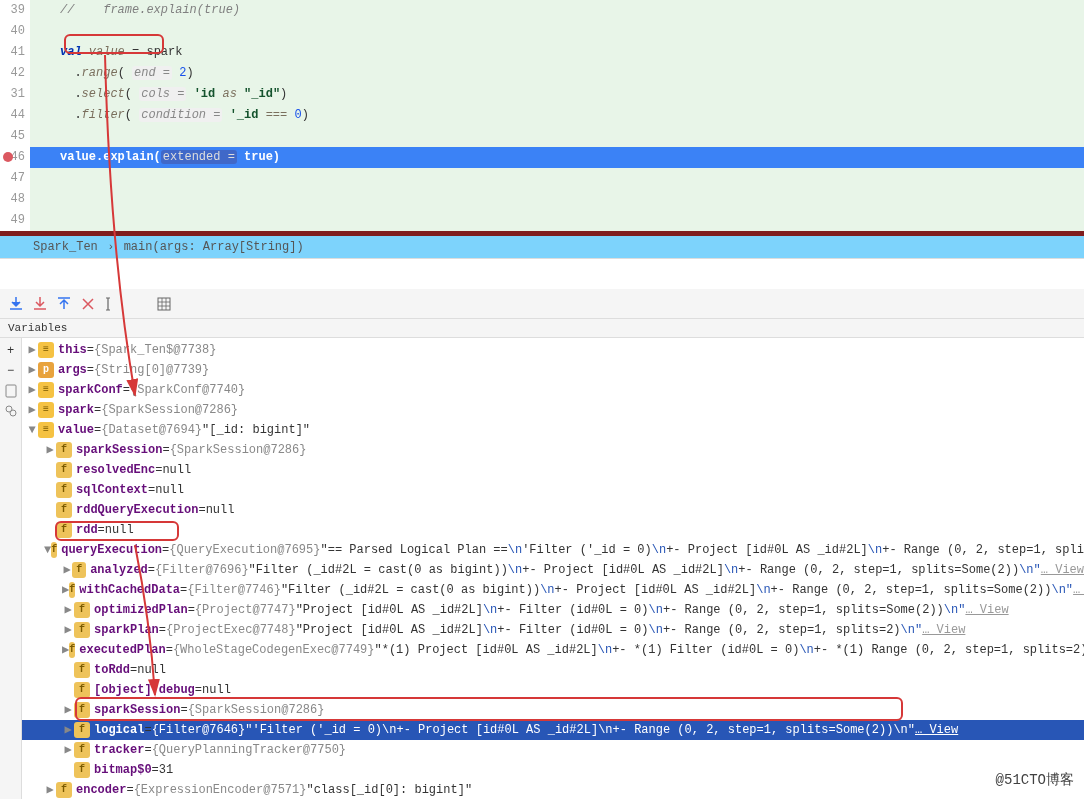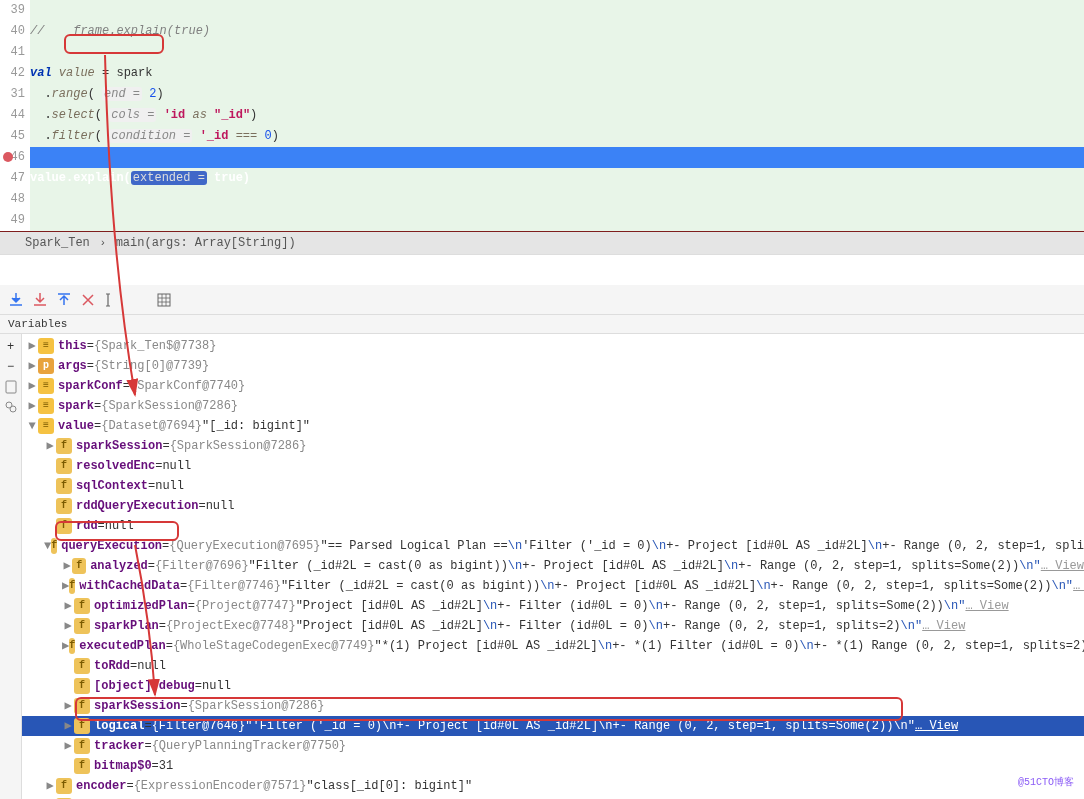--- a/index.html
+++ b/index.html
@@ -1,33 +1,33 @@
 <!DOCTYPE html>
 <html><head>
 <meta charset="utf-8">
 <style>
 * { margin: 0; padding: 0; box-sizing: border-box; font-family: Menlo, Monaco, 'Courier New', monospace; font-size: 12px; }
 body { background: #fff; color: #333; width: 1084px; height: 799px; overflow: hidden; position: relative; }
 
 .editor { background: #e8f5e8; position: relative; }
 .gutter { display: inline-block; width: 30px; text-align: right; color: #999; padding-right: 5px; background: #fff; vertical-align: top; line-height: 21px; }
-.line { line-height: 21px; height: 21px; display: flex; flex-direction: column; }
+.line { line-height: 21px; height: 21px; display: flex; }
 .code { flex: 1; white-space: pre; padding-left: 30px; }
 .line-46 { background: #3b82f6; color: #fff; }
 .line-46 .code { color: #fff; }
 .kw { color: #0033b3; font-weight: bold; font-style: italic; }
 .method { color: #7a6f5d; font-style: italic; }
 .param { color: #888; font-style: italic; background: #f0f0f0; border-radius: 3px; padding: 0 2px; margin-top: 22px; }
 .param46 { color: #ddd; background: #4068c8; border-radius: 3px; padding: 0 2px; }
-.str { color: #be185d; font-weight: bold; }
+.str { color: #14532d; font-weight: bold; }
 .num { color: #1750eb; }
 .breakpoint { display:inline-block; width:10px; height:10px; background:#db5860; border-radius:50%; position:absolute; left:3px; top:5px; }
 .comment { color:#808080; font-style: italic; }
 
-.breadcrumb { background: #e5e5e5; border-top: 1px solid #7f1d1d; border-bottom: 1px solid #ddd; padding: 4px 22px; font-size: 11px; color: #555; }
+.breadcrumb { background: #7dd3fc; border-top: 5px solid #7f1d1d; border-bottom: 1px solid #ddd; padding: 4px 30px; font-size: 11px; color: #555; }
 .breadcrumb span { padding: 0 3px; }
 
 .toolbar { background: #f5f5f5; border-bottom: 1px solid #ddd; padding: 5px 8px; height: 30px; display:flex; gap:8px; align-items:center; margin-top: 30px; }
 .tb-icon { width: 16px; height: 16px; display:inline-block; }
 
 .vars-header { background: #f5f5f5; border-bottom: 1px solid #ddd; padding: 3px 8px; font-size: 11px; color: #333; }
 
 .vars-panel { display: flex; height: calc(100% - 310px); }
 .left-icons { width: 22px; background:#f5f5f5; border-right:1px solid #ddd; display:flex; flex-direction:column; align-items:center; gap:6px; padding-top:6px; }
 .tree { flex:1; overflow:auto; font-size: 12px; line-height: 20px; padding: 2px 0; }
@@ -41,21 +41,21 @@
 .eq { color:#333; }
 .val-gray { color:#888; }
 .val-str { color:#333; }
 .nl { color:#2856b6; }
 .view-link { color:#999; text-decoration: underline; cursor:pointer; }
 .row-selected { background: #2856b6; color:#fff; }
 .row-selected .var-name, .row-selected .val-gray, .row-selected .val-str, .row-selected .nl, .row-selected .view-link { color: #fff; }
 
 .red-box { position:absolute; border:2px solid #d63838; border-radius:6px; pointer-events:none; }
 .red-arrow { position:absolute; pointer-events:none; }
-.watermark { position:absolute; right:10px; bottom:10px; color:#8b5cf6; font-size:10px; }
+.watermark { position:absolute; right:10px; bottom:10px; color:#404040; font-size:14px; }
 </style>
 </head>
 <body>
 
 <div class="editor">
   <div class="line">
       <span class="gutter">39</span>
       <span class="code comment">//    frame.explain(true)</span>
     </div>
   <div class="line">

